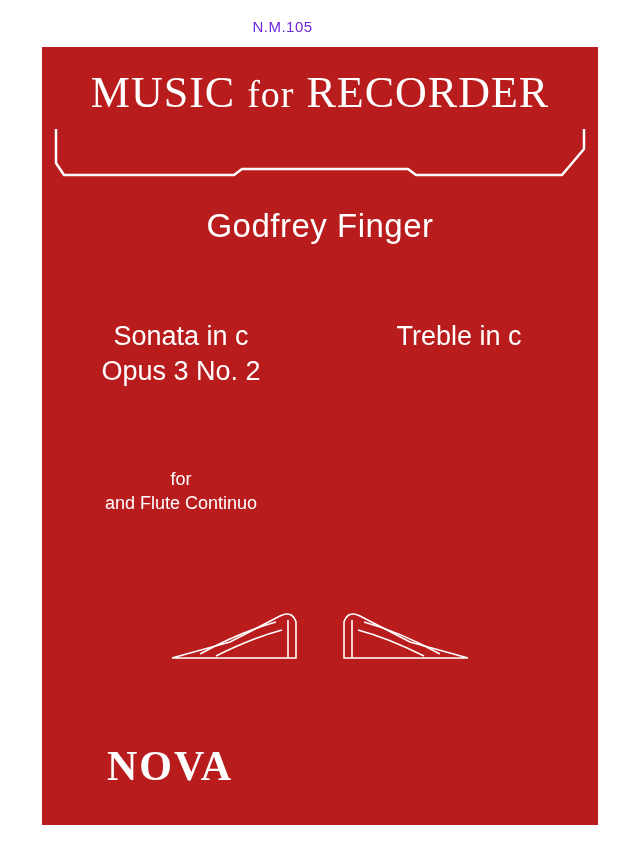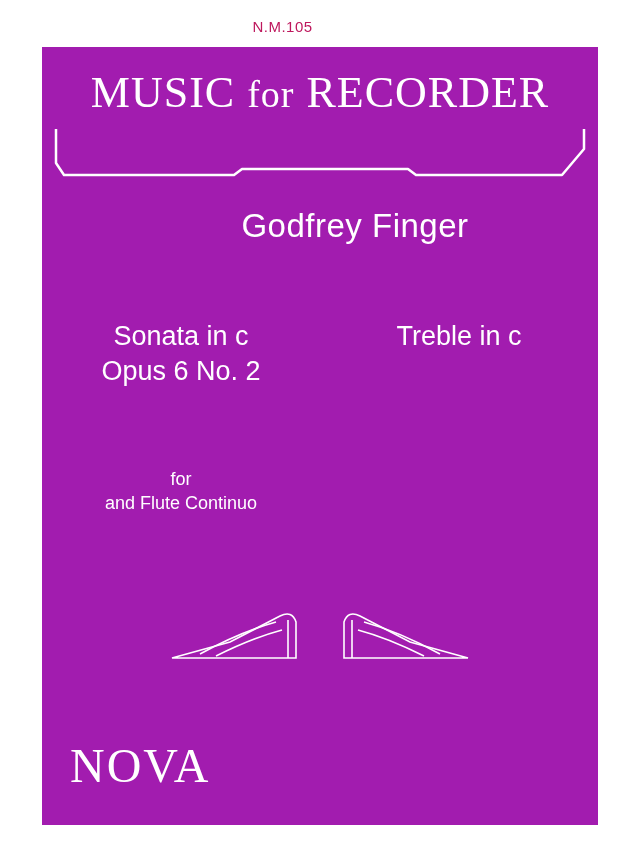--- a/index.html
+++ b/index.html
@@ -15,34 +15,34 @@
     overflow: hidden;
   }
 
   
   #catalogue-number {
     position: absolute;
     top: 18px;
     left: 0;
     width: 565px;
     text-align: center;
-    color: #be185d;
+    color: #6d28d9;
     font-family: "Liberation Sans", sans-serif;
     font-size: 15px;
     letter-spacing: 0.5px;
   }
 
   
   #cover {
     position: absolute;
     left: 42px;
     top: 47px;
     width: 556px;
     height: 778px;
-    background: #a21caf;
+    background: #b91c1c;
     color: #ffffff;
     overflow: hidden;
   }
 
   
   #masthead {
     position: absolute;
     left: 0;
     top: 20px;
     width: 556px;
@@ -68,21 +68,20 @@
 
   
   #composer {
     position: absolute;
     left: 0;
     top: 160px;
     width: 556px;
     text-align: center;
     font-size: 33px;
     letter-spacing: 0.5px;
-    padding-left: 35px;
   }
 
   
   #titles {
     position: absolute;
     left: 0;
     top: 272px;
     width: 556px;
     display: flex;
   }
@@ -120,24 +119,25 @@
   
   #publisher-logo {
     position: absolute;
     left: 28px;
     top: 688px;
     width: 200px;
     height: 62px;
   }
   #publisher-logo-text {
     font-family: "Liberation Serif", serif;
-    font-size: 48px;
-    font-weight: normal;
+    font-size: 42px;
+    font-weight: bold;
     letter-spacing: 2px;
     line-height: 62px;
+    text-align: center;
   }
 
   
   #editor-credit {
     position: absolute;
     right: 20px;
     top: 700px;
     width: 260px;
     text-align: right;
     font-size: 15px;
@@ -161,21 +161,21 @@
 
   <svg id="banner-rule" viewBox="0 0 556 56">
     <path d="M14 6 L14 40 L22 52 L192 52 L200 46 L366 46 L374 52 L520 52 L542 26 L542 6" fill="none" stroke="#ffffff" stroke-width="2.5" stroke-linejoin="round"></path>
   </svg>
 
   <div id="composer">Godfrey Finger</div>
 
   <div id="titles">
     <div class="col">
       <div>Sonata in c</div>
-      <div>Opus 6 No. 2</div>
+      <div>Opus 3 No. 2</div>
     </div>
     <div class="col">
       <div>Treble in c</div>
     </div>
   </div>
 
   <div id="instrumentation">
     <div class="col">
       <div>for</div>
       <div>and Flute Continuo</div>

